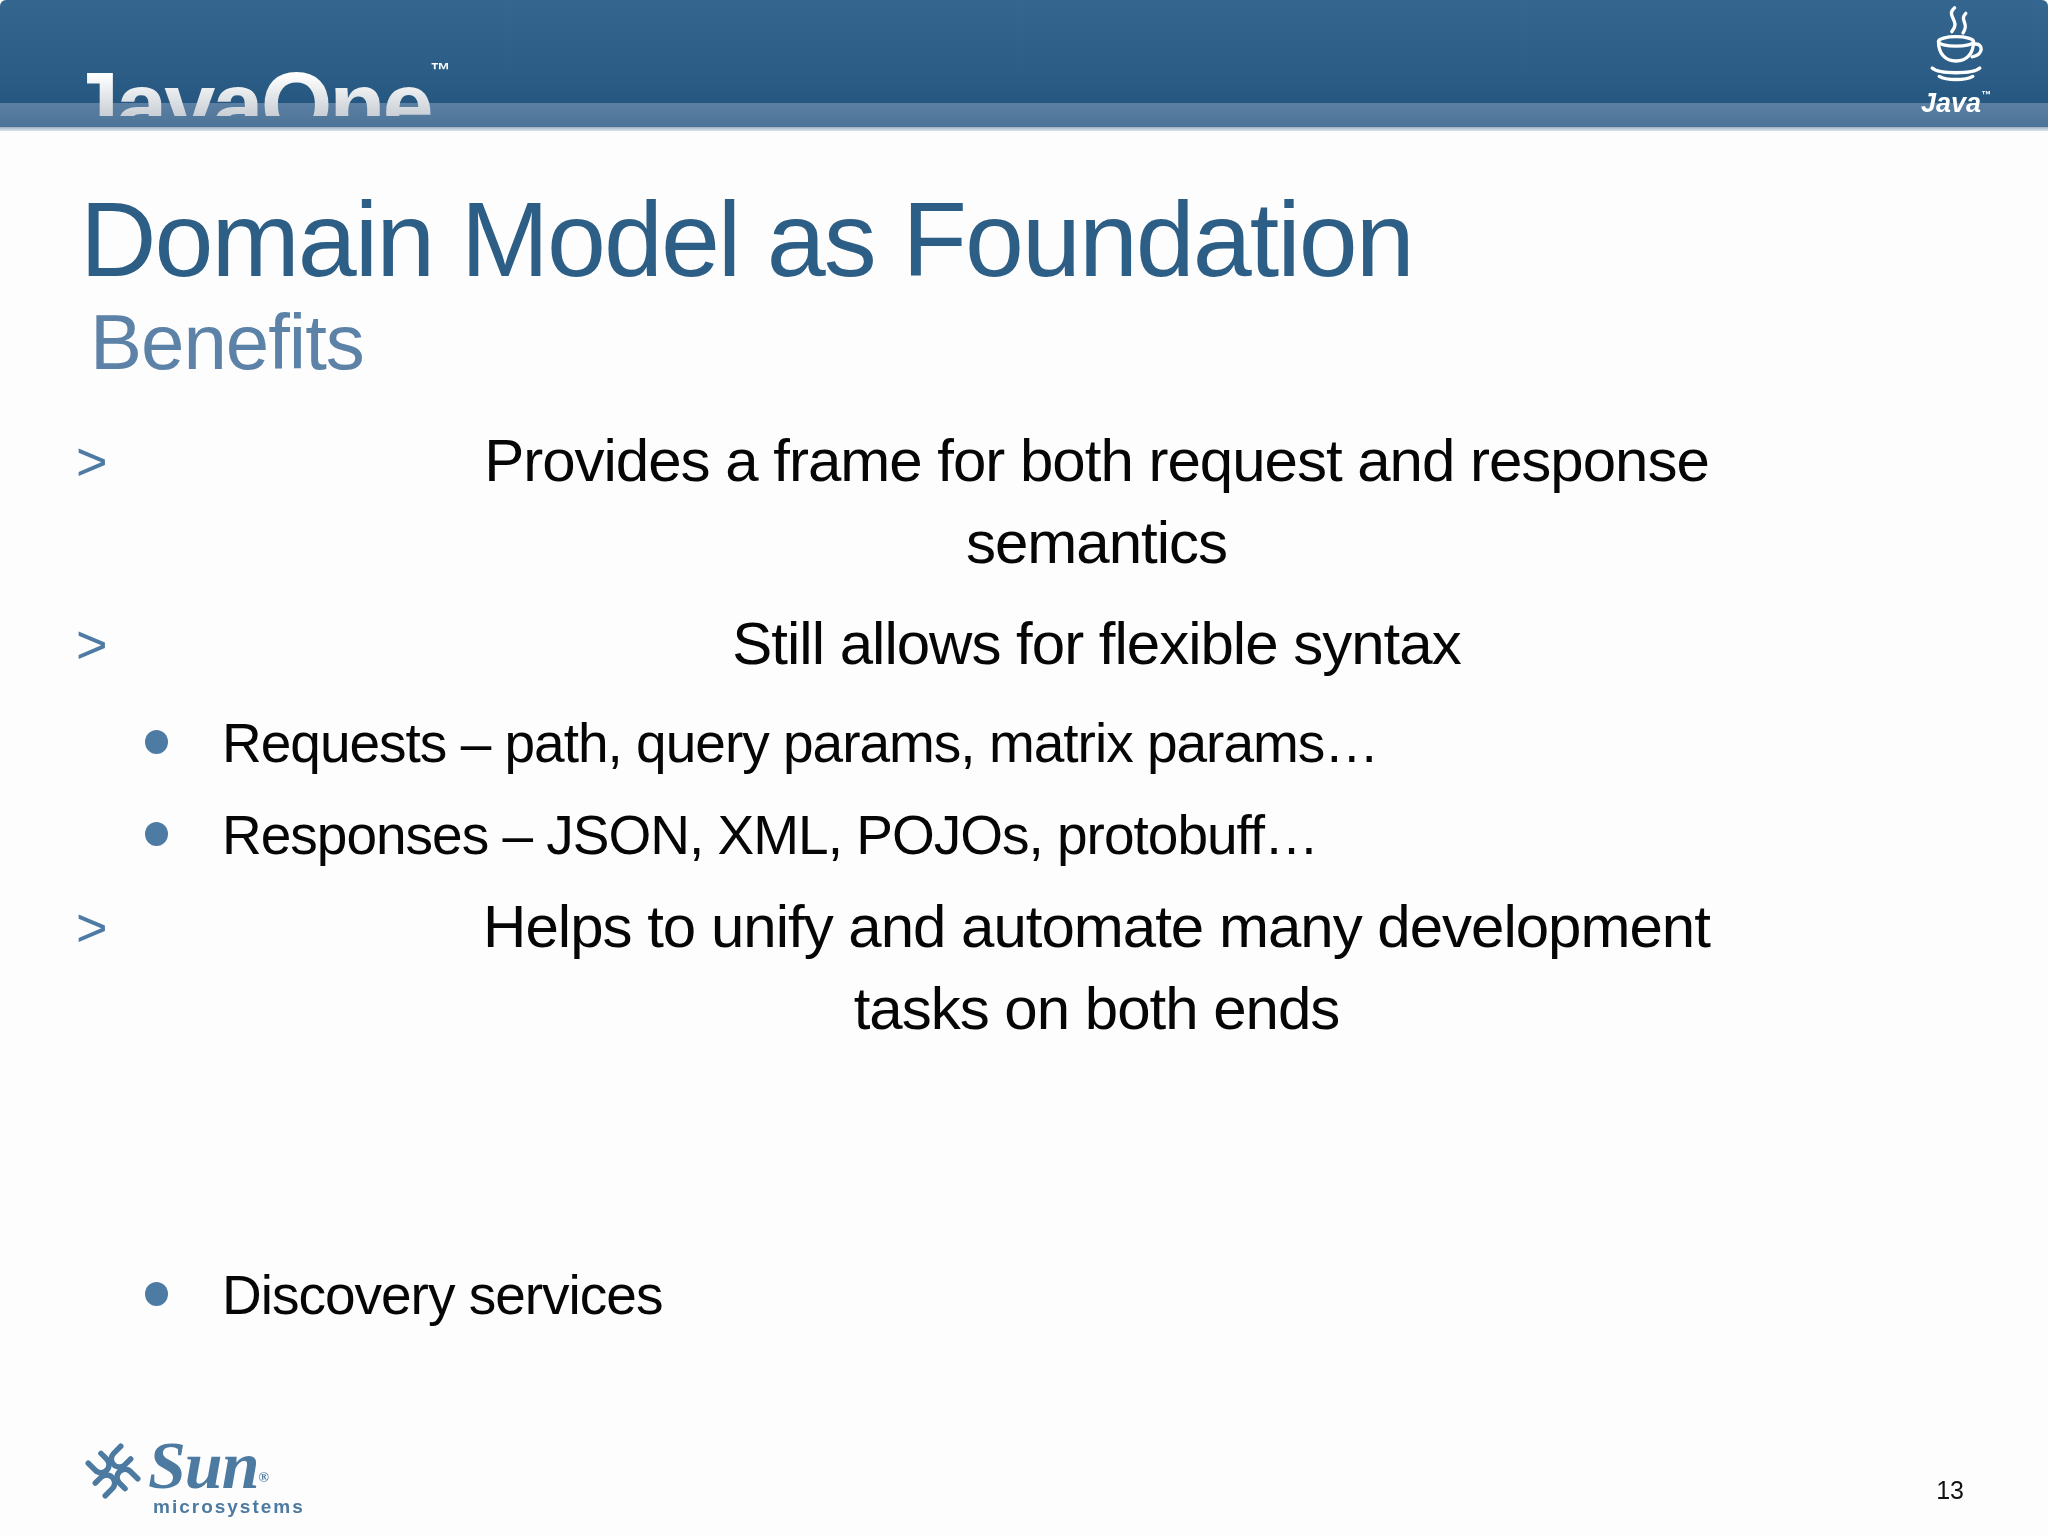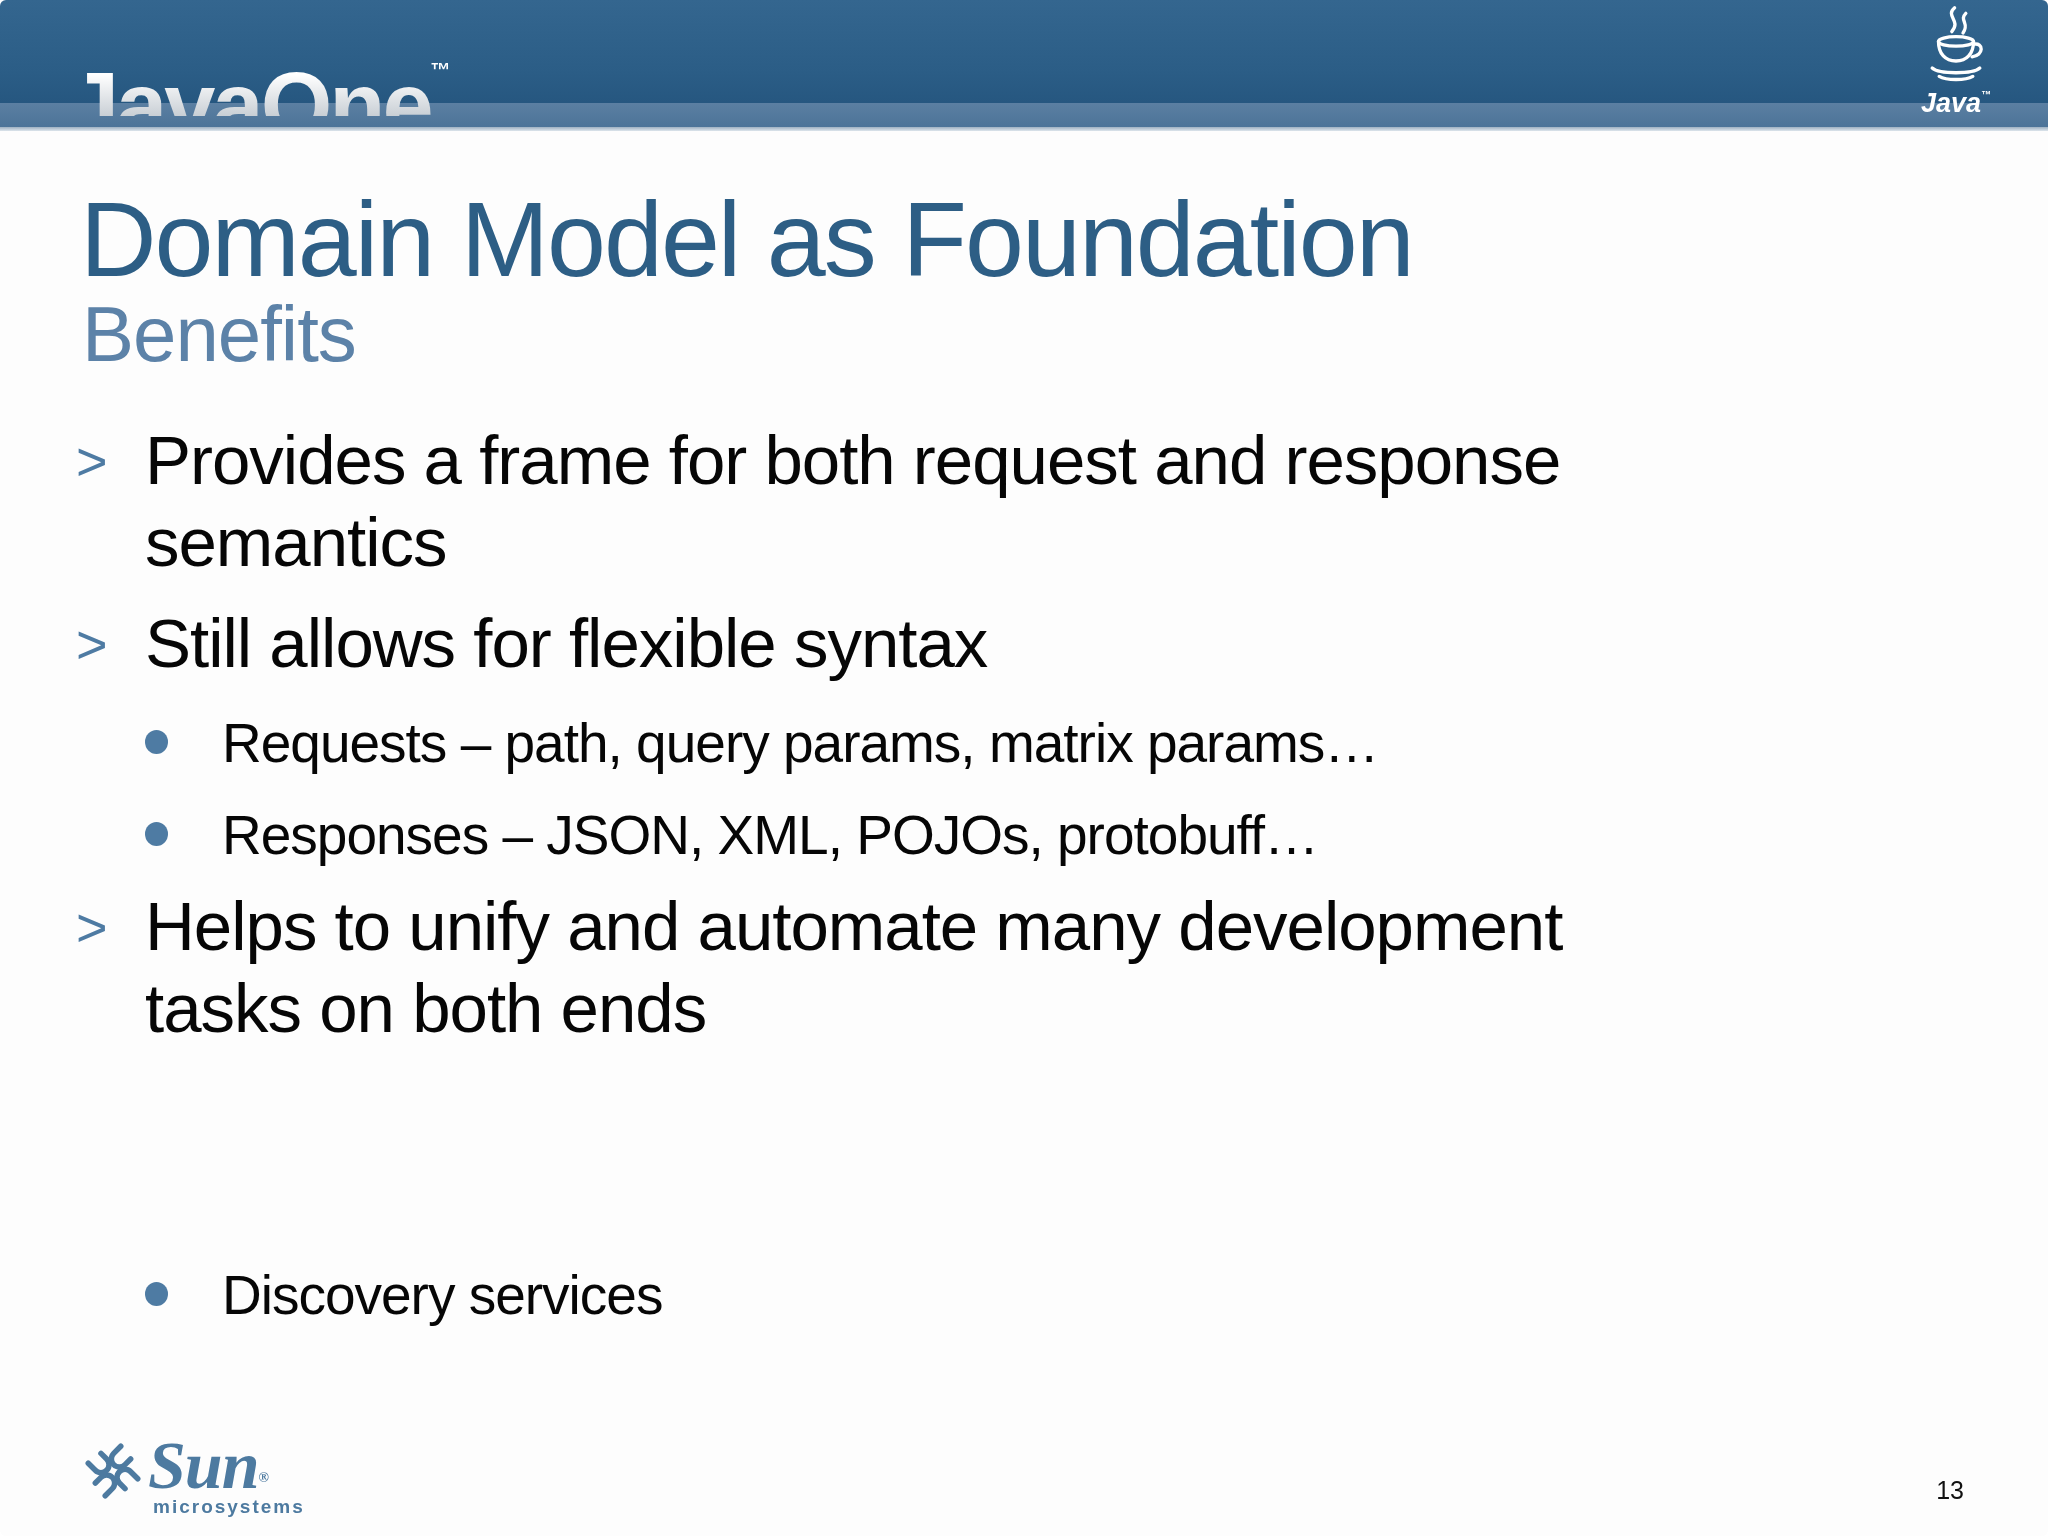--- a/index.html
+++ b/index.html
@@ -38,28 +38,28 @@
     color:#ffffff;font-size:27px;font-weight:bold;margin-top:-6px;letter-spacing:0;
   }
   .java-label sup{font-size:10px;vertical-align:14px;}
   
   .title{
     position:absolute;left:80px;top:184px;margin:0;
     font-size:106px;font-weight:normal;line-height:110px;letter-spacing:-2px;
     color:#2d5e85;white-space:nowrap;
   }
   .subtitle{
-    position:absolute;left:82px;top:293px;margin:0;
+    position:absolute;left:82px;top:293px;margin:8px;
     font-size:78px;font-weight:normal;line-height:82px;letter-spacing:-1px;
     color:#5c82a8;white-space:nowrap;
   }
   
   .item{position:absolute;left:0;width:2048px;}
   .item .txt{color:#060606;letter-spacing:-1px;}
-  .item.l1 .txt{margin-left:145px;font-size:69px;line-height:82px;}
+  .item.l1 .txt{margin-left:145px;font-size:60px;line-height:82px;text-align:center;}
   .item.l2 .txt{margin-left:222px;font-size:55px;line-height:82px;}
   .m1{
     position:absolute;left:76px;top:8px;width:60px;
     color:#4e7ba3;font-size:54px;line-height:66px;font-weight:normal;
   }
   .m2{
     position:absolute;left:145px;top:28px;width:23px;height:24px;
     border-radius:50%;background:#4e7ba3;
   }
   

